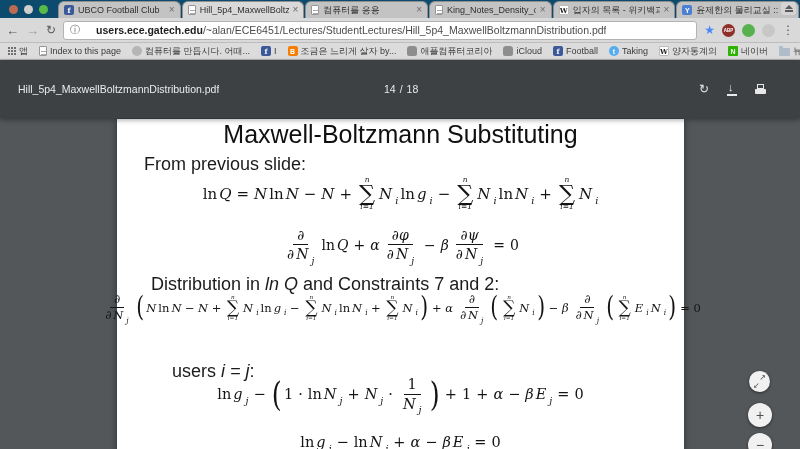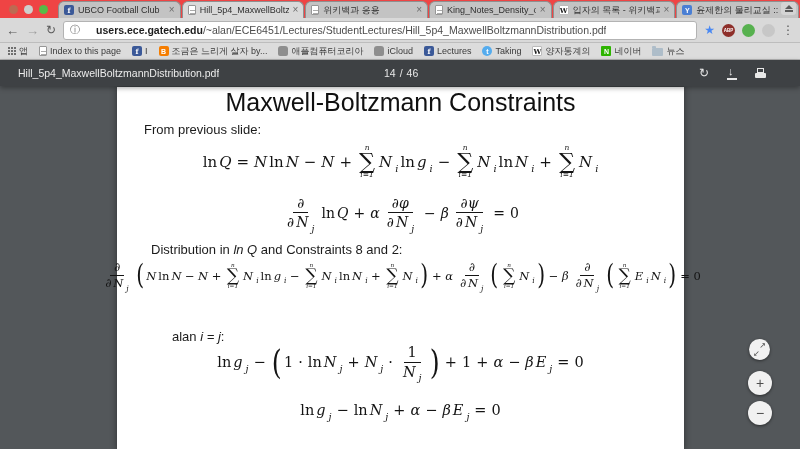--- a/index.html
+++ b/index.html
@@ -1,20 +1,20 @@
 <!DOCTYPE html>
 <html><head>
 <meta charset="utf-8">
 <style>
   html,body{margin:0;padding:0;background:#53575a;}
   body{width:800px;height:449px;overflow:hidden;font-family:"Liberation Sans",sans-serif;-webkit-font-smoothing:antialiased;}
   .win{width:800px;height:449px;display:flex;flex-direction:column;}
 
   
-  .tabbar{height:18px;background:#ef4444;display:flex;align-items:flex-end;padding-left:4px;position:relative;}
+  .tabbar{height:18px;background:#0c4a6e;display:flex;align-items:flex-end;padding-left:4px;position:relative;}
   .traffic{display:flex;align-items:center;gap:6px;height:18px;padding:0 10px 0 5px;}
   .light{width:9px;height:9px;border-radius:50%;display:inline-block;}
   .l-red{background:#bd6a52;}
   .l-yel{background:#cfcfcd;}
   .l-grn{background:#58bb47;}
   .tab{height:17px;box-sizing:border-box;display:flex;align-items:center;gap:4px;padding:0 5px;background:#c3c3c3;border:1px solid #8f8f8f;border-bottom:none;border-radius:6px 6px 0 0;margin-right:1px;width:124px;font-size:9px;color:#2f2f2f;overflow:hidden;}
   .tab.active{background:#d9d9d9;z-index:2;}
   .tab-label{flex:1;white-space:nowrap;overflow:hidden;}
   .tab-close{color:#6c6c6c;font-size:10px;line-height:1;flex:none;}
   .eject{position:absolute;right:4px;top:2px;width:15px;height:13px;background:#d4d4d4;border-radius:3px;display:flex;flex-direction:column;align-items:center;justify-content:center;}
@@ -55,37 +55,37 @@
   .fi-yblog::before{content:"Y";}
   .fi-apple{background:#8e8e8e;border-radius:3px 3px 2px 2px;}
   .fi-site{background:#b5b5b5;border-radius:50%;}
   .fi-pdfdoc{width:8px;height:10px;background:#fff;border:1px solid #979797;border-radius:1px;background-image:repeating-linear-gradient(#fff 0 1px,#fff 1px 2px,#aaa 2px 3px);background-size:6px 8px;background-position:1px 2px;background-repeat:no-repeat;}
   .fi-folder{width:11px;height:8px;background:#aebdc9;border-radius:1px;position:relative;margin-top:2px;}
   .fi-folder::before{content:"";position:absolute;top:-2px;left:0;width:4px;height:2px;background:#aebdc9;border-radius:1px 1px 0 0;}
   .fi-apps{width:8px;height:8px;position:relative;background:none;border-radius:0;}
   .fi-apps::before{content:"";position:absolute;top:0;left:0;width:2px;height:2px;background:#6f6f6f;box-shadow:3px 0 0 #6f6f6f,6px 0 0 #6f6f6f,0 3px 0 #6f6f6f,3px 3px 0 #6f6f6f,6px 3px 0 #6f6f6f,0 6px 0 #6f6f6f,3px 6px 0 #6f6f6f,6px 6px 0 #6f6f6f;}
 
   
-  .pdfbar{height:26px;background:#3e4144;display:flex;align-items:center;padding:0 18px;color:#ececec;font-size:10.5px;position:relative;z-index:3;box-shadow:0 2px 5px rgba(0,0,0,.35);}
+  .pdfbar{height:26px;background:#3e4144;display:flex;align-items:center;padding:16px 18px;color:#ececec;font-size:10.5px;position:relative;z-index:3;box-shadow:0 2px 5px rgba(0,0,0,.35);}
   .pdf-filename{white-space:nowrap;overflow:hidden;}
   .pdf-page{position:absolute;left:384px;display:flex;gap:4px;color:#e8e8e8;}
   .pdf-icons{margin-left:auto;display:flex;align-items:center;gap:17px;padding-right:16px;}
   .icon-rotate{font-size:12px;color:#e8e8e8;line-height:1;}
   .icon-download{position:relative;width:12px;height:13px;}
   .icon-download::before{content:"↓";position:absolute;top:-2px;left:2px;font-size:11px;color:#e8e8e8;}
   .icon-download::after{content:"";position:absolute;left:1px;right:1px;bottom:0;height:2px;background:#e8e8e8;}
   .icon-print{width:11px;height:10px;position:relative;}
   .icon-print::before{content:"";position:absolute;top:0;left:2px;width:5px;height:3px;border:1px solid #e8e8e8;}
   .icon-print::after{content:"";position:absolute;bottom:0;left:0;width:11px;height:5px;background:#e8e8e8;border-radius:1px;}
 
   
   .viewer{position:relative;flex:1;background:#53575a;overflow:hidden;}
   .page{position:absolute;left:117px;top:1px;width:567px;height:364px;background:#fff;box-shadow:0 0 7px rgba(0,0,0,.45);color:#1b1b1b;}
   .sl-title{position:absolute;top:1px;left:0;right:0;text-align:center;font-size:25px;color:#101010;}
-  .t{position:absolute;font-size:13px;color:#1b1b1b;}
+  .t{position:absolute;font-size:18px;color:#1b1b1b;}
   .t i{font-style:italic;margin-top:16px;}
   .t-from{top:35px;left:27px;}
   .t-sub{top:155px;left:34px;}
   .t-taking{top:229px;left:34px;}
   .t-when{top:242px;left:55px;}
 
   .eq{position:absolute;left:0;right:0;display:flex;justify-content:center;align-items:center;white-space:nowrap;font-family:"DejaVu Serif","Liberation Serif",serif;color:#141414;}
   .eq1{top:57px;font-size:15px;}
   .eq2{top:108px;font-size:14px;}
   .eq3{top:174px;font-size:11.5px;}
@@ -133,21 +133,21 @@
       <span class="tab-label">UBCO Football Club</span>
       <span class="tab-close">×</span>
     </div>
     <div class="tab active">
       <span class="fi fi-pdfdoc"></span>
       <span class="tab-label">Hill_5p4_MaxwellBoltzma</span>
       <span class="tab-close">×</span>
     </div>
     <div class="tab">
       <span class="fi fi-pdfdoc"></span>
-      <span class="tab-label">위키백과 응용</span>
+      <span class="tab-label">컴퓨터를 응용</span>
       <span class="tab-close">×</span>
     </div>
     <div class="tab">
       <span class="fi fi-pdfdoc"></span>
       <span class="tab-label">King_Notes_Density_of_St</span>
       <span class="tab-close">×</span>
     </div>
     <div class="tab">
       <span class="fi fi-wiki"></span>
       <span class="tab-label">입자의 목록 - 위키백과, 우리</span>
@@ -179,38 +179,42 @@
   <div class="bmbar">
     <span class="bm">
         <span class="fi fi-apps"></span>
         <span>앱</span>
       </span>
     <span class="bm">
         <span class="fi fi-pdfdoc"></span>
         <span>Index to this page</span>
       </span>
     <span class="bm">
+        <span class="fi fi-site"></span>
+        <span>컴퓨터를 만듭시다. 어때...</span>
+      </span>
+    <span class="bm">
         <span class="fi fi-facebook"></span>
         <span>I</span>
       </span>
     <span class="bm">
         <span class="fi fi-blogger"></span>
         <span>조금은 느리게 살자 by...</span>
       </span>
     <span class="bm">
         <span class="fi fi-apple"></span>
         <span>애플컴퓨터코리아</span>
       </span>
     <span class="bm">
         <span class="fi fi-apple"></span>
         <span>iCloud</span>
       </span>
     <span class="bm">
         <span class="fi fi-facebook"></span>
-        <span>Lectures</span>
+        <span>Football</span>
       </span>
     <span class="bm">
         <span class="fi fi-twitter"></span>
         <span>Taking</span>
       </span>
     <span class="bm">
         <span class="fi fi-wiki"></span>
         <span>양자통계의</span>
       </span>
     <span class="bm">
@@ -222,32 +226,32 @@
         <span>뉴스</span>
       </span>
 
   </div>
 
   <div class="pdfbar">
     <span class="pdf-filename">Hill_5p4_MaxwellBoltzmannDistribution.pdf</span>
     <span class="pdf-page">
       <span>14</span>
       <span>/</span>
-      <span>46</span>
+      <span>18</span>
     </span>
     <span class="pdf-icons">
       <span class="icon-rotate">↻</span>
       <span class="icon-download"></span>
       <span class="icon-print"></span>
     </span>
   </div>
 
   <div class="viewer">
     <div class="page">
-      <div class="sl-title">Maxwell-Boltzmann Constraints</div>
+      <div class="sl-title">Maxwell-Boltzmann Substituting</div>
       <div class="t t-from">From previous slide:</div>
       <div class="eq eq1">
           <span class="mr">ln</span>
           <span class="mv">Q</span>
           <span class="mo">=</span>
           <span class="mv">N</span>
           <span class="mr">ln</span>
           <span class="mv">N</span>
           <span class="mo">−</span>
           <span class="mv">N</span>
@@ -307,21 +311,21 @@
               <span class="mv">∂ψ</span>
             </span>
             <span class="mden">
               <span class="mv">∂</span>
               <span class="msub"><span class="mv">N</span><span class="msb"><span class="mv">j</span></span></span>
             </span>
           </span>
           <span class="mo">=</span>
           <span class="mr">0</span>
         </div>
-      <div class="t t-sub"><span>Distribution in </span><i>ln Q</i><span> and Constraints 8 and 2:</span></div>
+      <div class="t t-sub"><span>Distribution in </span><i>ln Q</i><span> and Constraints 7 and 2:</span></div>
       <div class="eq eq3">
           <span class="mfrac">
             <span class="mnum">
               <span class="mv">∂</span>
             </span>
             <span class="mden">
               <span class="mv">∂</span>
               <span class="msub"><span class="mv">N</span><span class="msb"><span class="mv">j</span></span></span>
             </span>
           </span>
@@ -404,21 +408,21 @@
                 <span class="mbot">i=1</span>
               </span>
               <span class="msub"><span class="mv">E</span><span class="msb"><span class="mv">i</span></span></span>
               <span class="msub"><span class="mv">N</span><span class="msb"><span class="mv">i</span></span></span>
             </span>
             <span class="mbr">)</span>
           </span>
           <span class="mo">=</span>
           <span class="mr">0</span>
         </div>
-      <div class="t t-when"><span>alan </span><i>i = j</i><span>:</span></div>
+      <div class="t t-when"><span>users </span><i>i = j</i><span>:</span></div>
       <div class="eq eq4">
           <span class="mr">ln</span>
           <span class="msub"><span class="mv">g</span><span class="msb"><span class="mv">j</span></span></span>
           <span class="mo">−</span>
           <span class="mpar">
             <span class="mbr">(</span>
             <span class="mbody">
               <span class="mr">1</span>
               <span class="mo">·</span>
               <span class="mr">ln</span>

